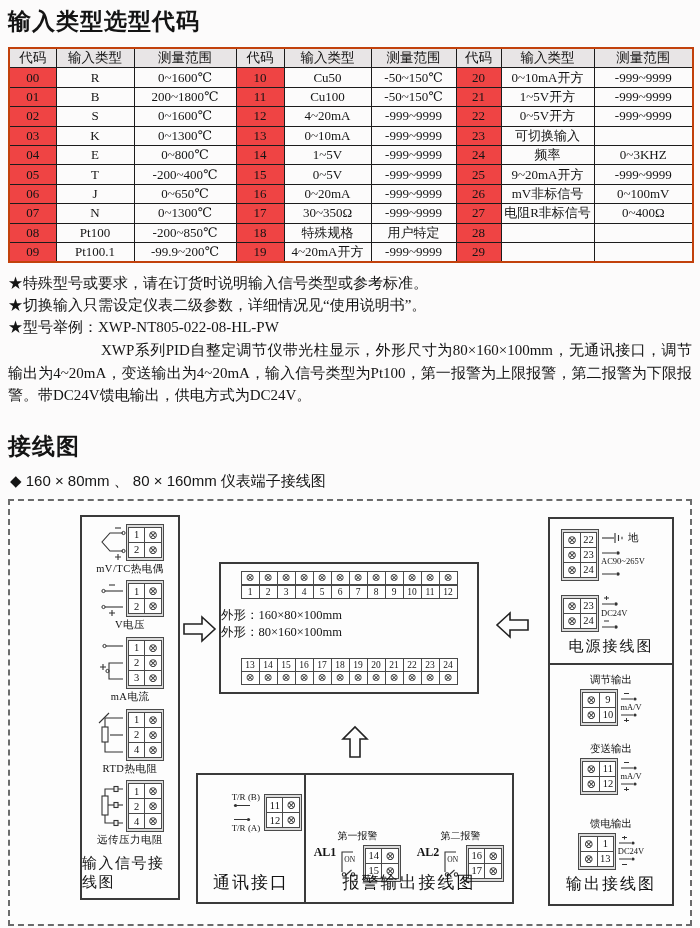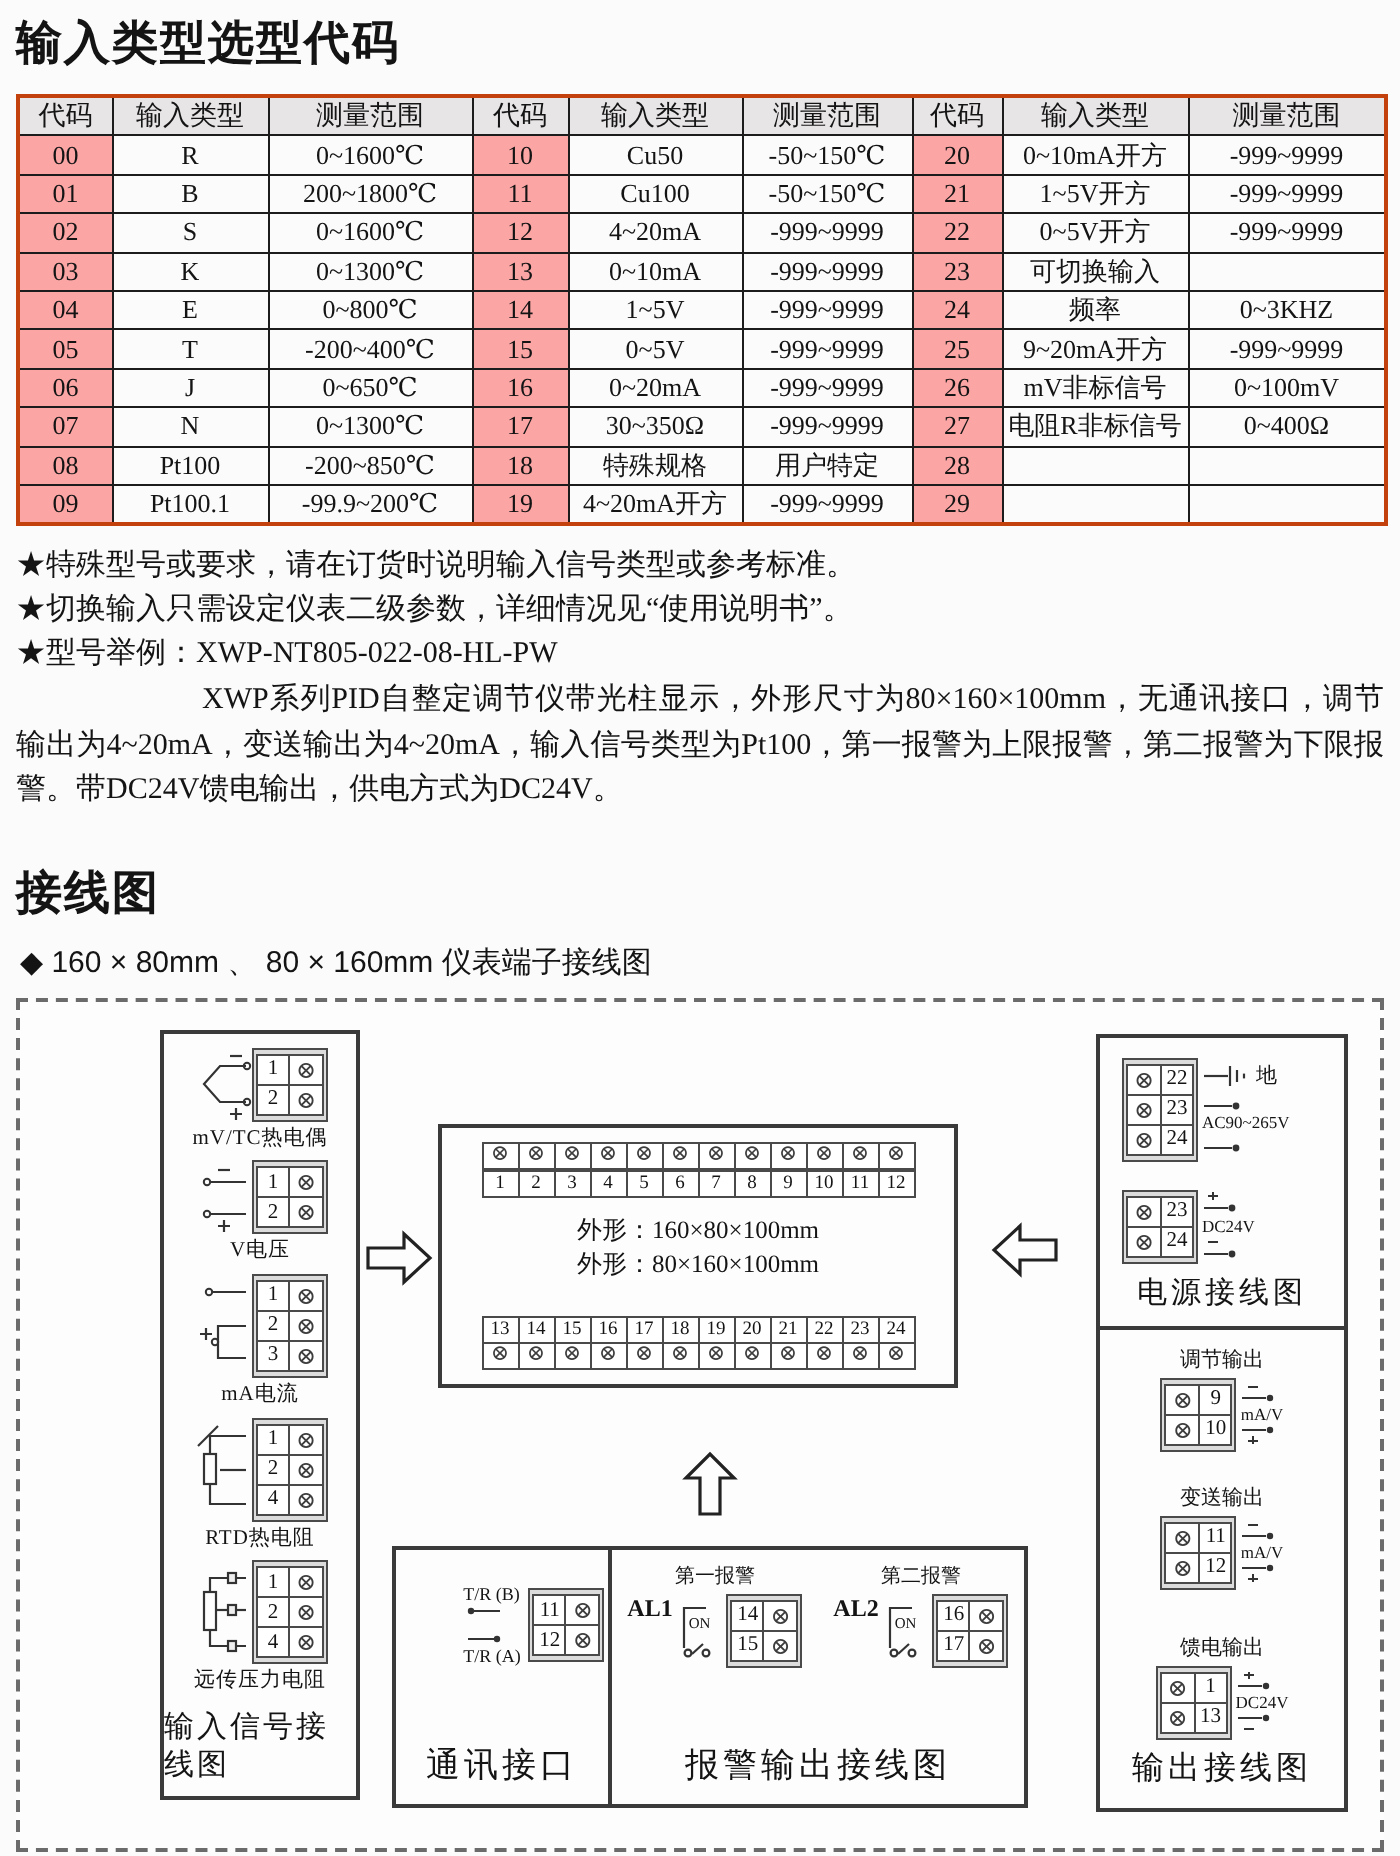--- a/index.html
+++ b/index.html
@@ -7,21 +7,21 @@
        font-family:"Liberation Serif","DejaVu Serif",serif;overflow:hidden;}
   .page{padding:4px 8px 0 8px;position:relative;}
   .h-title{font-family:"Liberation Sans","DejaVu Sans",sans-serif;font-weight:bold;
            font-size:23px;margin:2px 0 10px 0;letter-spacing:1px;}
   
   table.sel{border-collapse:collapse;width:684px;table-layout:fixed;font-size:13px;
             border:2px solid #c2410c;}
   .sel th,.sel td{border:1px solid #1c1c1c;height:18.4px;text-align:center;padding:0;
                   overflow:hidden;white-space:nowrap;font-weight:normal;}
   .sel th{background:#e8e5e6;font-size:13.5px;}
-  .sel td.cd{background:#fca5a5;}
+  .sel td.cd{background:#ef4444;}
   
   .notes{margin-top:9px;font-size:15px;line-height:22px;}
   .note-line{margin:0;}
   .model-par{margin:1px 0 0 0;font-size:15px;line-height:22.5px;text-indent:93px;
              text-align:justify;}
   
   .h2-title{font-family:"Liberation Sans","DejaVu Sans",sans-serif;font-weight:bold;
             font-size:23px;margin:24px 0 10px 0;letter-spacing:1px;}
   .subtitle{font-family:"Liberation Sans","DejaVu Sans",sans-serif;font-size:15px;margin:0 0 8px 2px;}
   .diagram{position:relative;width:680px;height:423px;border:2px dashed #6b6b6b;background:#fdfdfd;}
@@ -50,33 +50,33 @@
   .cstrip{display:flex;justify-content:center;margin-top:7px;}
   .cstrip.bottomstrip{position:absolute;bottom:7px;left:0;right:0;margin-top:0;}
   .cc{display:flex;flex-direction:column;margin-left:-1px;}
   .cc:first-child{margin-left:0;}
   .cn,.cs{box-sizing:border-box;width:19px;height:14px;border:1px solid #4a4a4a;background:#fff;
           display:flex;align-items:center;justify-content:center;}
   .cn{font-size:9.5px;}
   .cs{font-size:11px;color:#3d3d3d;margin-top:-1px;line-height:1;}
   .cc .cs:first-child{margin-top:0;}
   .cc .cn + .cs{margin-top:-1px;}
-  .sizes{text-align:center;font-size:12.5px;line-height:17px;margin-top:8px;}
+  .sizes{font-size:12.5px;line-height:17px;margin-top:8px;}
   
   .bigarrow{position:absolute;}
   
   .commbox{left:186px;top:272px;width:110px;height:131px;}
   .alarmbox{left:294px;top:272px;width:210px;height:131px;}
   .commrows{display:flex;align-items:center;justify-content:center;margin-top:14px;padding-left:32px;}
   .commlabels{display:flex;flex-direction:column;margin-right:4px;}
   .commlab{font-size:9px;display:flex;flex-direction:column;align-items:flex-start;height:24px;justify-content:center;}
   .comm-title{position:absolute;bottom:8px;left:0;right:0;}
   .alarmgroups{display:flex;justify-content:space-around;margin-top:6px;}
   .algroup{display:flex;flex-direction:column;align-items:center;}
-  .alhead{font-size:10px;margin-bottom:2px;}
+  .alhead{font-size:10px;margin-bottom:2px;margin-top:48px;}
   .alrow{display:flex;align-items:center;}
   .alname{font-size:12px;font-weight:bold;margin-right:1px;align-self:flex-start;}
   .switch{position:relative;margin-right:2px;}
   .onlabel{position:absolute;top:9px;left:7px;font-size:7.5px;letter-spacing:0;}
   .alarm-title{position:absolute;bottom:8px;left:0;right:0;}
   
   .powerbox{left:538px;top:16px;width:126px;height:148px;}
   .outputbox{left:538px;top:162px;width:126px;height:243px;}
   .pgroup{display:flex;justify-content:center;margin-top:10px;}
   .pann{position:relative;width:62px;}

